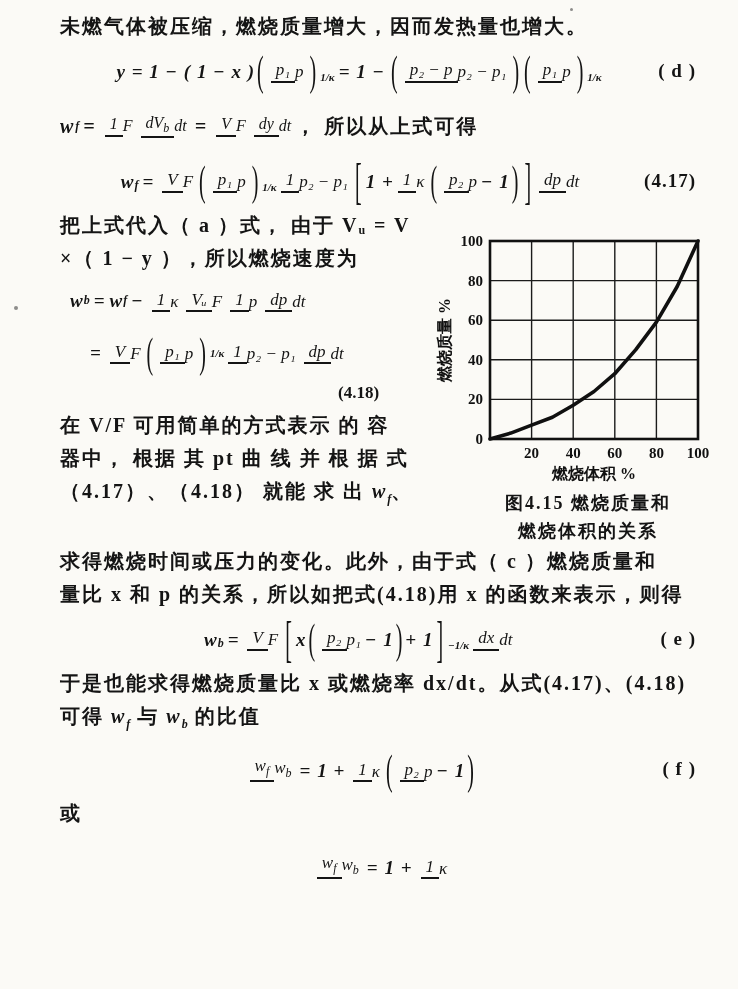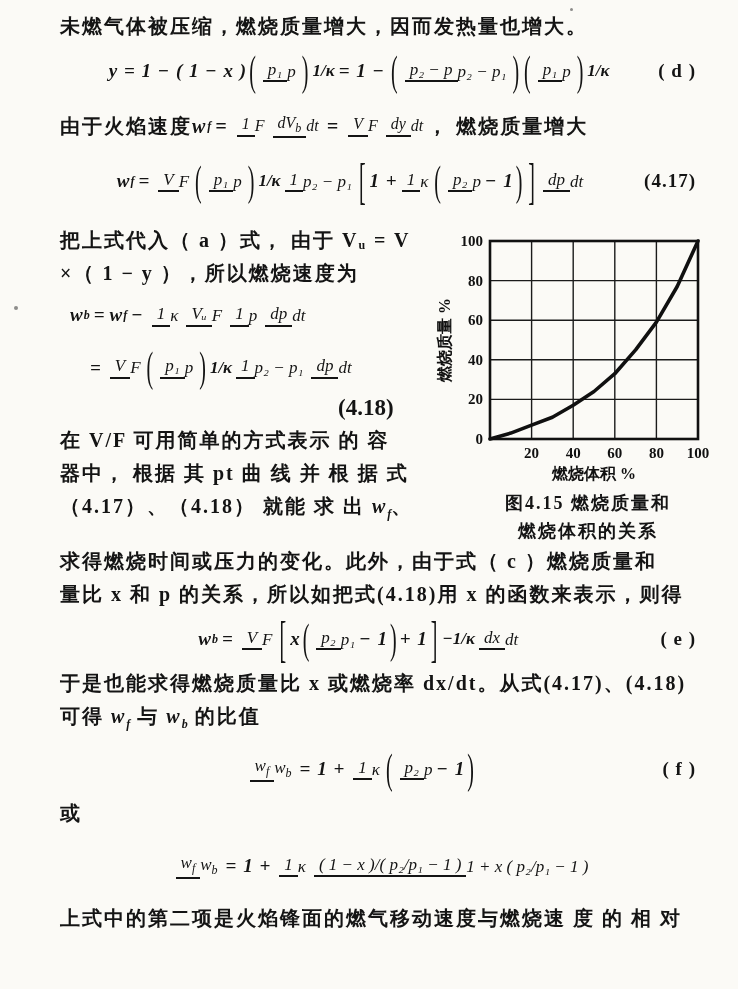--- a/index.html
+++ b/index.html
@@ -29,40 +29,40 @@
   .rel{padding:0 4px;font-style:italic;}
   .frac{
     display:inline-flex;flex-direction:row;align-items:center;
     vertical-align:middle;margin:0 4px;font-size:17px;font-weight:400;
     letter-spacing:0;
   }
   .frac .num{border-bottom:2px solid #141414;padding:0 5px 1px;line-height:1.15;font-style:italic;}
   .frac .den{padding-top:1px;line-height:1.15;font-style:italic;}
   .bp{display:inline-block;transform:scaleY(2.1);font-size:20px;font-weight:400;margin:0 2px;}
   .bk{display:inline-block;transform:scaleY(2.5);font-size:20px;font-weight:400;margin:0 3px;}
-  .exp{font-size:17px;vertical-align:16px;font-style:italic;margin-left:1px;letter-spacing:0;}
+  .exp{font-size:11px;vertical-align:16px;font-style:italic;margin-left:1px;letter-spacing:0;}
   sub{font-size:12px;font-style:italic;letter-spacing:0;}
 
   .eqrow{
     display:flex;align-items:center;
     min-height:56px;
     font-size:19px;font-weight:700;letter-spacing:1px;
     white-space:nowrap;
   }
-  .eqbody{margin-left:auto;margin-right:auto;display:inline-flex;align-items:center;}
+  .eqbody{margin-left:auto;margin-right:auto;display:inline-flex;align-items:flex-end;}
   .eqtag{padding-right:8px;font-weight:700;}
   .eqleft{margin-left:10px;margin-right:auto;display:inline-flex;align-items:center;}
   .eqleft2{margin-left:26px;margin-right:auto;display:inline-flex;align-items:center;}
-  .tagline{font-size:23px;font-weight:700;margin:2px 0 4px 278px;line-height:24px;}
+  .tagline{font-size:17px;font-weight:700;margin:2px 0 4px 278px;line-height:24px;}
 
   .eqline{display:flex;align-items:center;min-height:54px;white-space:nowrap;}
   .eqline .frac{font-size:16px;}
 
   
-  .midrow{display:flex;align-items:center;}
+  .midrow{display:flex;}
   .leftcol{width:372px;flex:none;}
   .leftcol .eqrow{min-height:52px;}
   .rightcol{flex:1;padding-top:20px;}
   .figwrap{width:304px;margin-left:4px;}
   #chart{width:304px;}
   #chart text{font-family:"Liberation Serif", serif;}
   .figcap{font-size:18px;font-weight:700;line-height:28px;text-align:center;letter-spacing:2px;margin-top:2px;}
 
   .speck{position:absolute;background:#333;border-radius:50%;opacity:.55;}
 </style>
@@ -95,42 +95,41 @@
           <span class="num">p₁</span>
           <span class="den">p</span>
         </span>
       <span class="bp">)</span>
         <sup class="exp">1/κ</sup>
     </span>
     <span class="eqtag">( d )</span>
   </div>
 
   <div class="cn eqline">
-    <span>由于火焰速度 </span>
     <span class="mi">w</span>
       <sub>f</sub>
     <span class="rel">=</span>
     <span class="frac">
         <span class="num">1</span>
         <span class="den">F</span>
       </span>
     <span class="frac">
         <span class="num"><span class="mi">dV</span><sub>b</sub></span>
         <span class="den">dt</span>
       </span>
     <span class="rel">=</span>
     <span class="frac">
         <span class="num">V</span>
         <span class="den">F</span>
       </span>
     <span class="frac">
         <span class="num">dy</span>
         <span class="den">dt</span>
       </span>
-    <span>， 燃烧质量增大</span>
+    <span>， 所以从上式可得</span>
   </div>
 
   <div class="eqrow">
     <span class="eqbody">
       <span class="mi">w</span>
         <sub>f</sub>
       <span class="rel">=</span>
       <span class="frac">
           <span class="num">V</span>
           <span class="den">F</span>
@@ -330,24 +329,19 @@
     <span class="eqbody">
       <span class="frac">
           <span class="num"><span class="mi">w</span><sub>f</sub></span>
           <span class="den"><span class="mi">w</span><sub>b</sub></span>
         </span>
       <span class="rel">= 1 +</span>
       <span class="frac">
           <span class="num">1</span>
           <span class="den">κ</span>
         </span>
-      <span class="frac">
-          <span class="num">( 1 − x )/( p₂/p₁ − 1 )</span>
-          <span class="den">1 + x ( p₂/p₁ − 1 )</span>
-        </span>
-    </span>
-  </div>
-
-  <p class="cn">上式中的第二项是火焰锋面的燃气移动速度与燃烧速 度 的 相 对</p>
+    </span>
+  </div>
+
 
   <div class="speck" style="left:14px;top:306px;width:4px;height:4px;"></div>
   <div class="speck" style="left:570px;top:8px;width:3px;height:3px;"></div>
 </div>
 
 </body></html>

